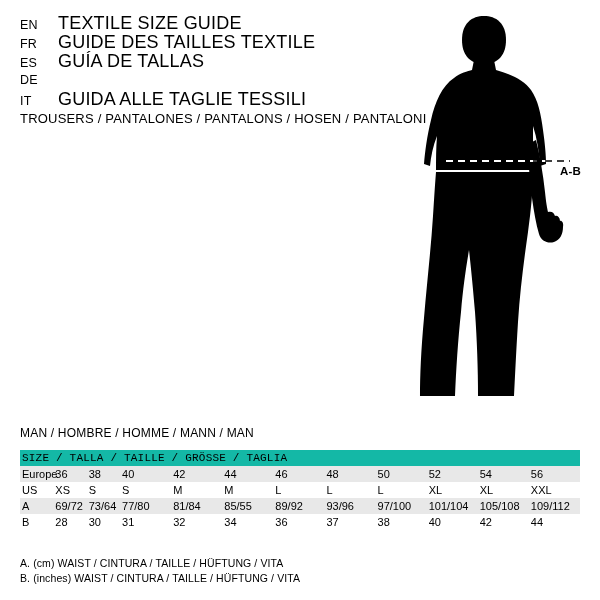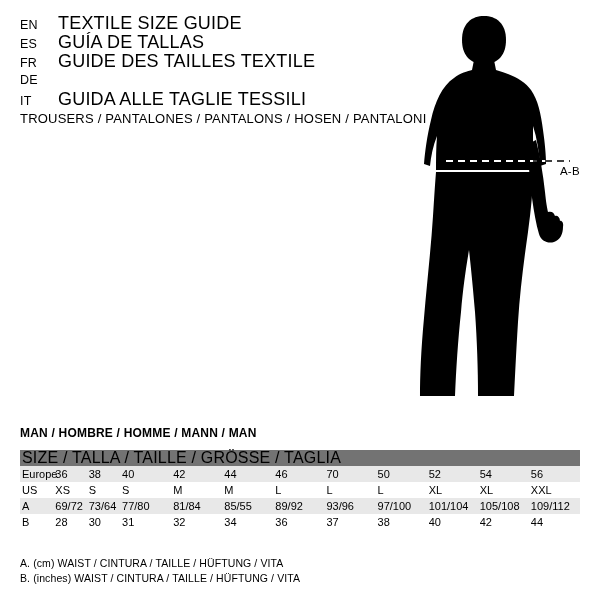--- a/index.html
+++ b/index.html
@@ -53,41 +53,42 @@
     letter-spacing: 0.2px;
   }
 
   
   .figure-wrap {
     position: absolute;
     left: 400px;
     top: 10px;
     width: 190px;
     height: 400px;
+    font-weight: bold;
   }
   .figure-svg {
     position: absolute;
     left: 0;
     top: 0;
   }
   .ab-label {
     position: absolute;
     left: 160px;
     top: 155px;
     font-size: 11.5px;
     letter-spacing: 0.2px;
   }
 
   
   .gender-title {
     position: absolute;
     left: 20px;
     top: 426px;
     font-size: 12px;
-    font-weight: bold;
+    font-weight: normal;
     letter-spacing: 0.2px;
   }
 
   .table-wrap {
     position: absolute;
     left: 20px;
     top: 450px;
     width: 560px;
   }
   table.size-table {
@@ -97,23 +98,24 @@
     table-layout: fixed;
   }
   table.size-table td {
     padding: 0 0 0 2px;
     height: 16px;
     line-height: 16px;
     vertical-align: middle;
     white-space: nowrap;
   }
   tr.row-head td {
-    background: #737373;
-    font-size: 16px;
-    letter-spacing: 0.2px;
+    background: #14b8a6;
+    font-size: 11px;
+    letter-spacing: 0.2px;
+    font-family: Liberation Mono, monospace;
   }
   tr.row-shade td {
     background: #e8e8e8;
   }
   tr.row-plain td {
     background: #ffffff;
     margin-top: 12px;
   }
   td.label-col {
     width: 94px;
@@ -138,26 +140,26 @@
 <body>
 
 <div class="page">
 
   <div class="lang-block">
     <div class="lang-row">
       <div class="lang-code">EN</div>
       <div class="lang-text">TEXTILE SIZE GUIDE</div>
     </div>
     <div class="lang-row">
+      <div class="lang-code">FR</div>
+      <div class="lang-text">GUIDE DES TAILLES TEXTILE</div>
+    </div>
+    <div class="lang-row">
       <div class="lang-code">ES</div>
       <div class="lang-text">GUÍA DE TALLAS</div>
-    </div>
-    <div class="lang-row">
-      <div class="lang-code">FR</div>
-      <div class="lang-text">GUIDE DES TAILLES TEXTILE</div>
     </div>
     <div class="lang-row">
       <div class="lang-code">DE</div>
     </div>
     <div class="lang-row">
       <div class="lang-code">IT</div>
       <div class="lang-text">GUIDA ALLE TAGLIE TESSILI</div>
     </div>
   </div>
 
@@ -242,21 +244,21 @@
         </tr>
 
         <tr class="row-shade">
           <td class="label-col">Europe</td>
           <td class="data-col">36</td>
           <td class="data-col">38</td>
           <td class="data-col">40</td>
           <td class="data-col">42</td>
           <td class="data-col">44</td>
           <td class="data-col">46</td>
-          <td class="data-col">70</td>
+          <td class="data-col">48</td>
           <td class="data-col">50</td>
           <td class="data-col">52</td>
           <td class="data-col">54</td>
           <td class="data-col">56</td>
         </tr>
 
         <tr class="row-plain">
           <td class="label-col">US</td>
           <td class="data-col">XS</td>
           <td class="data-col">S</td>

